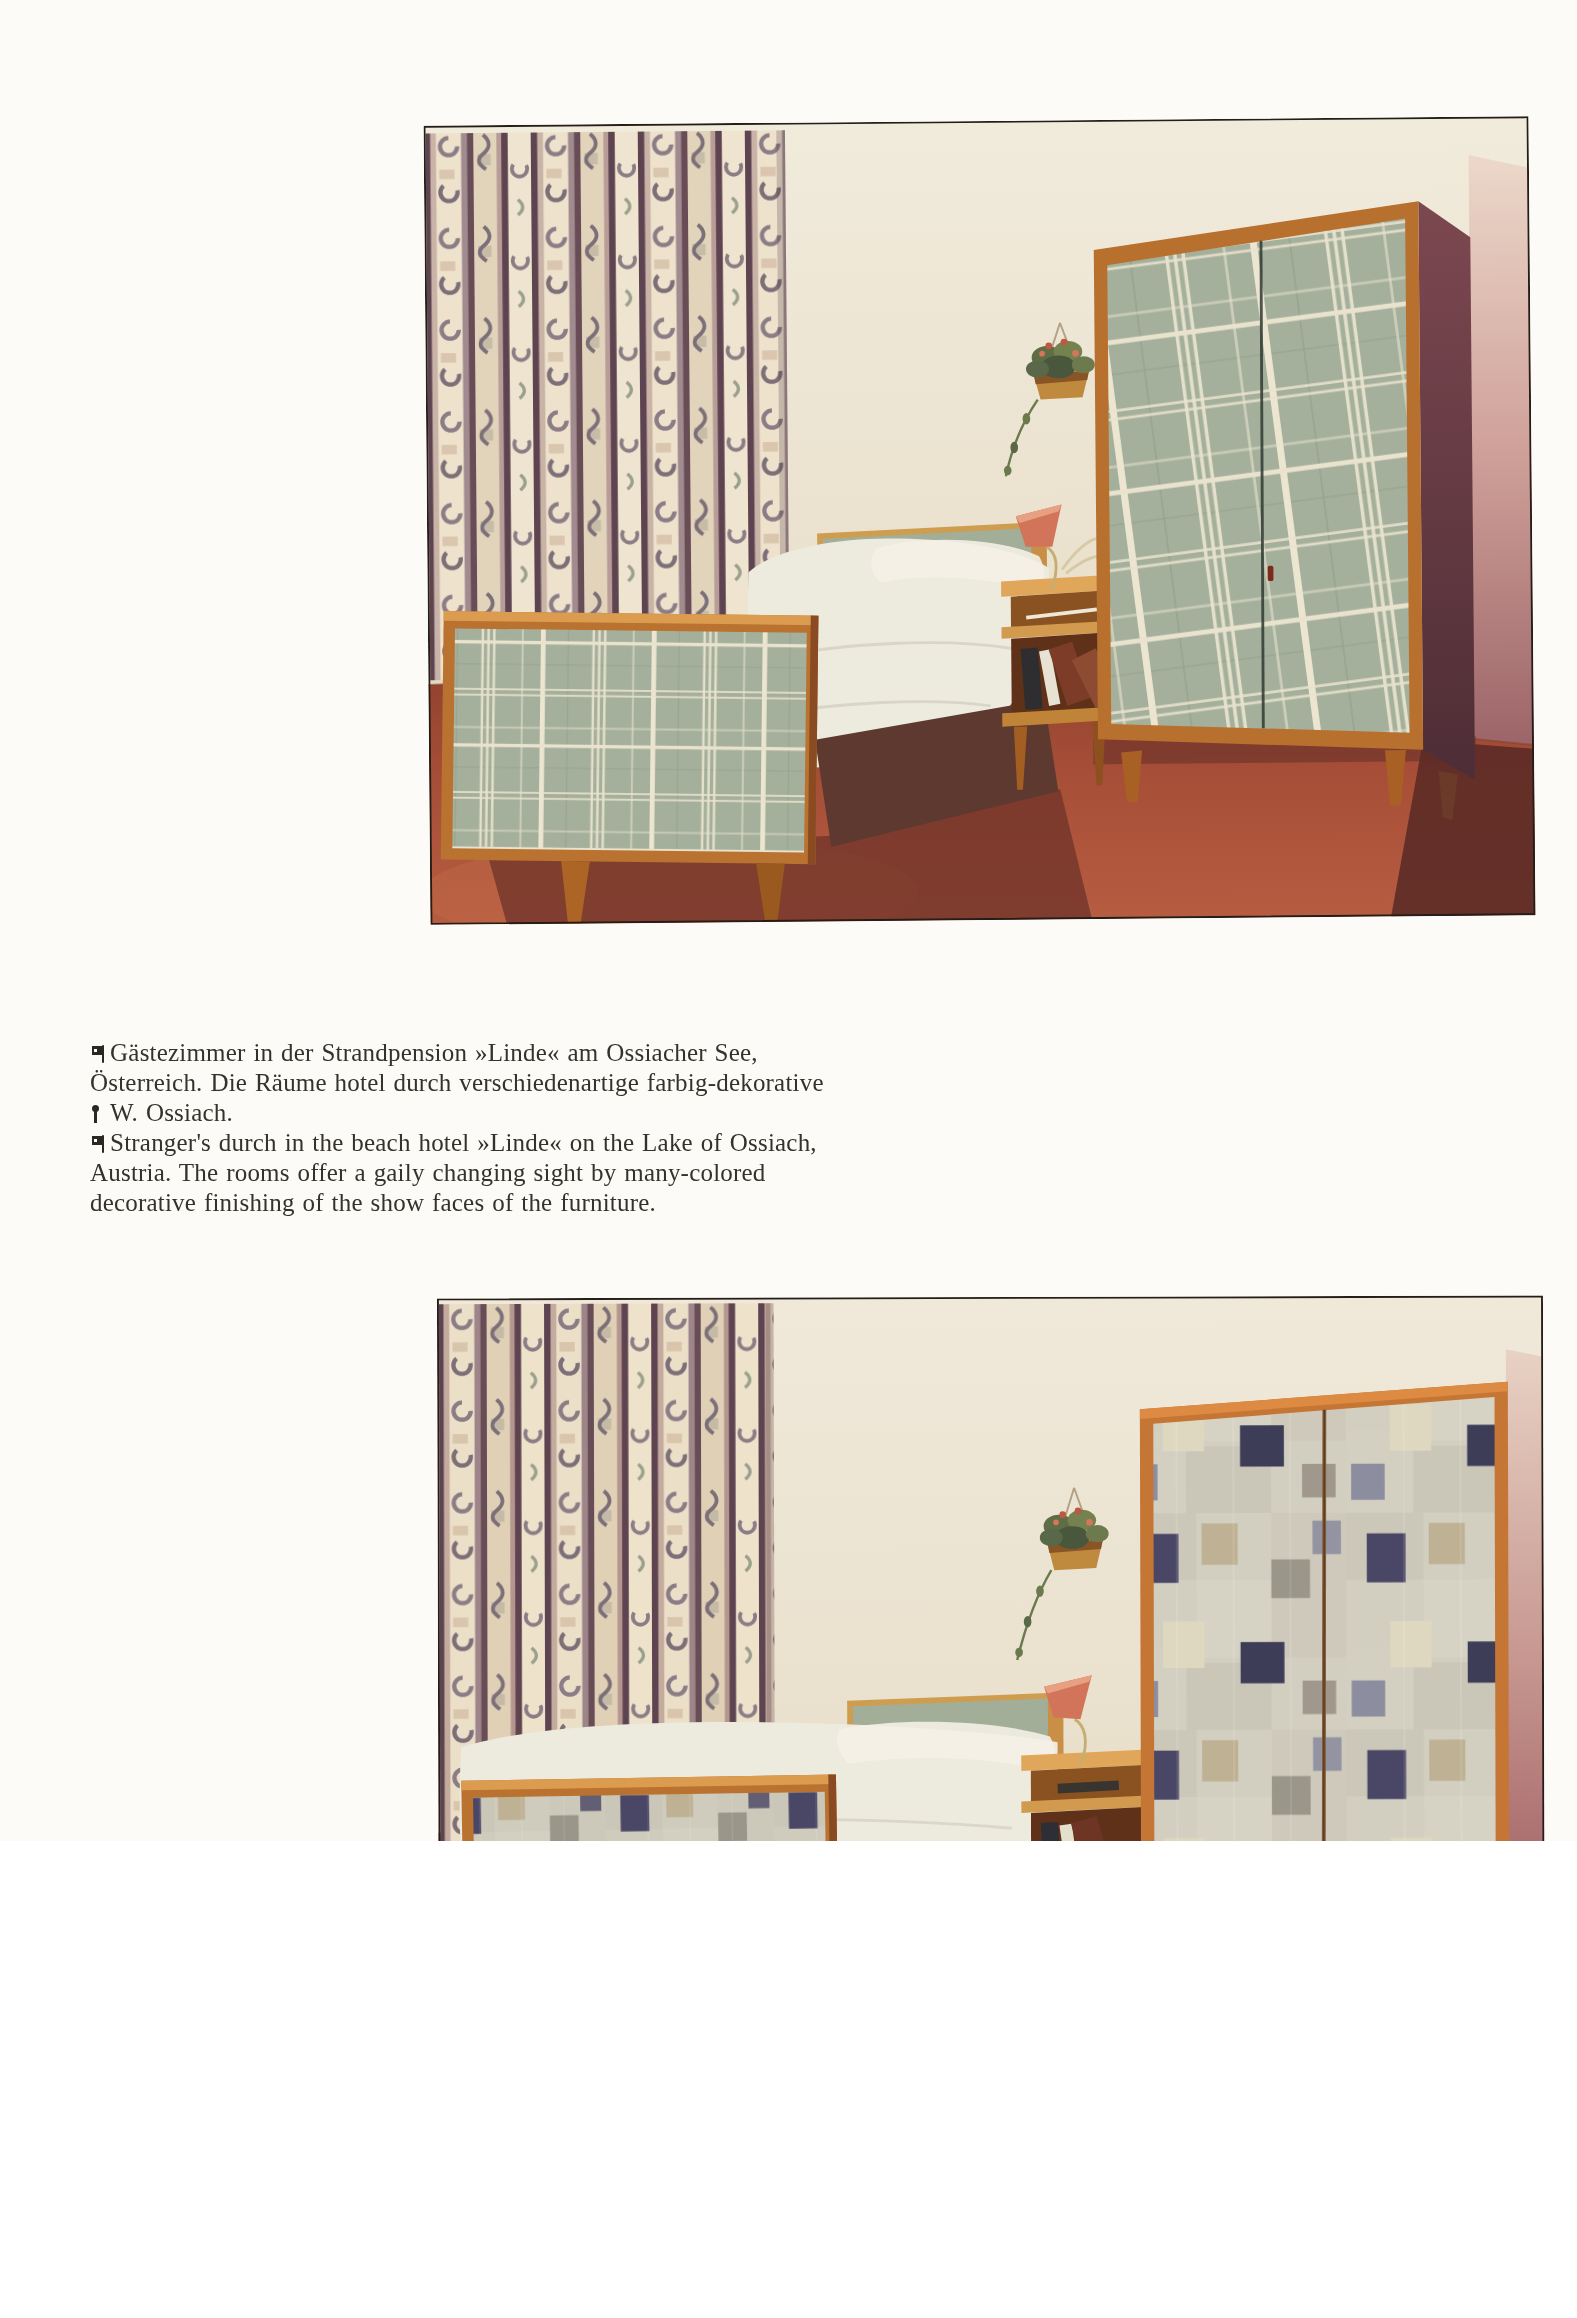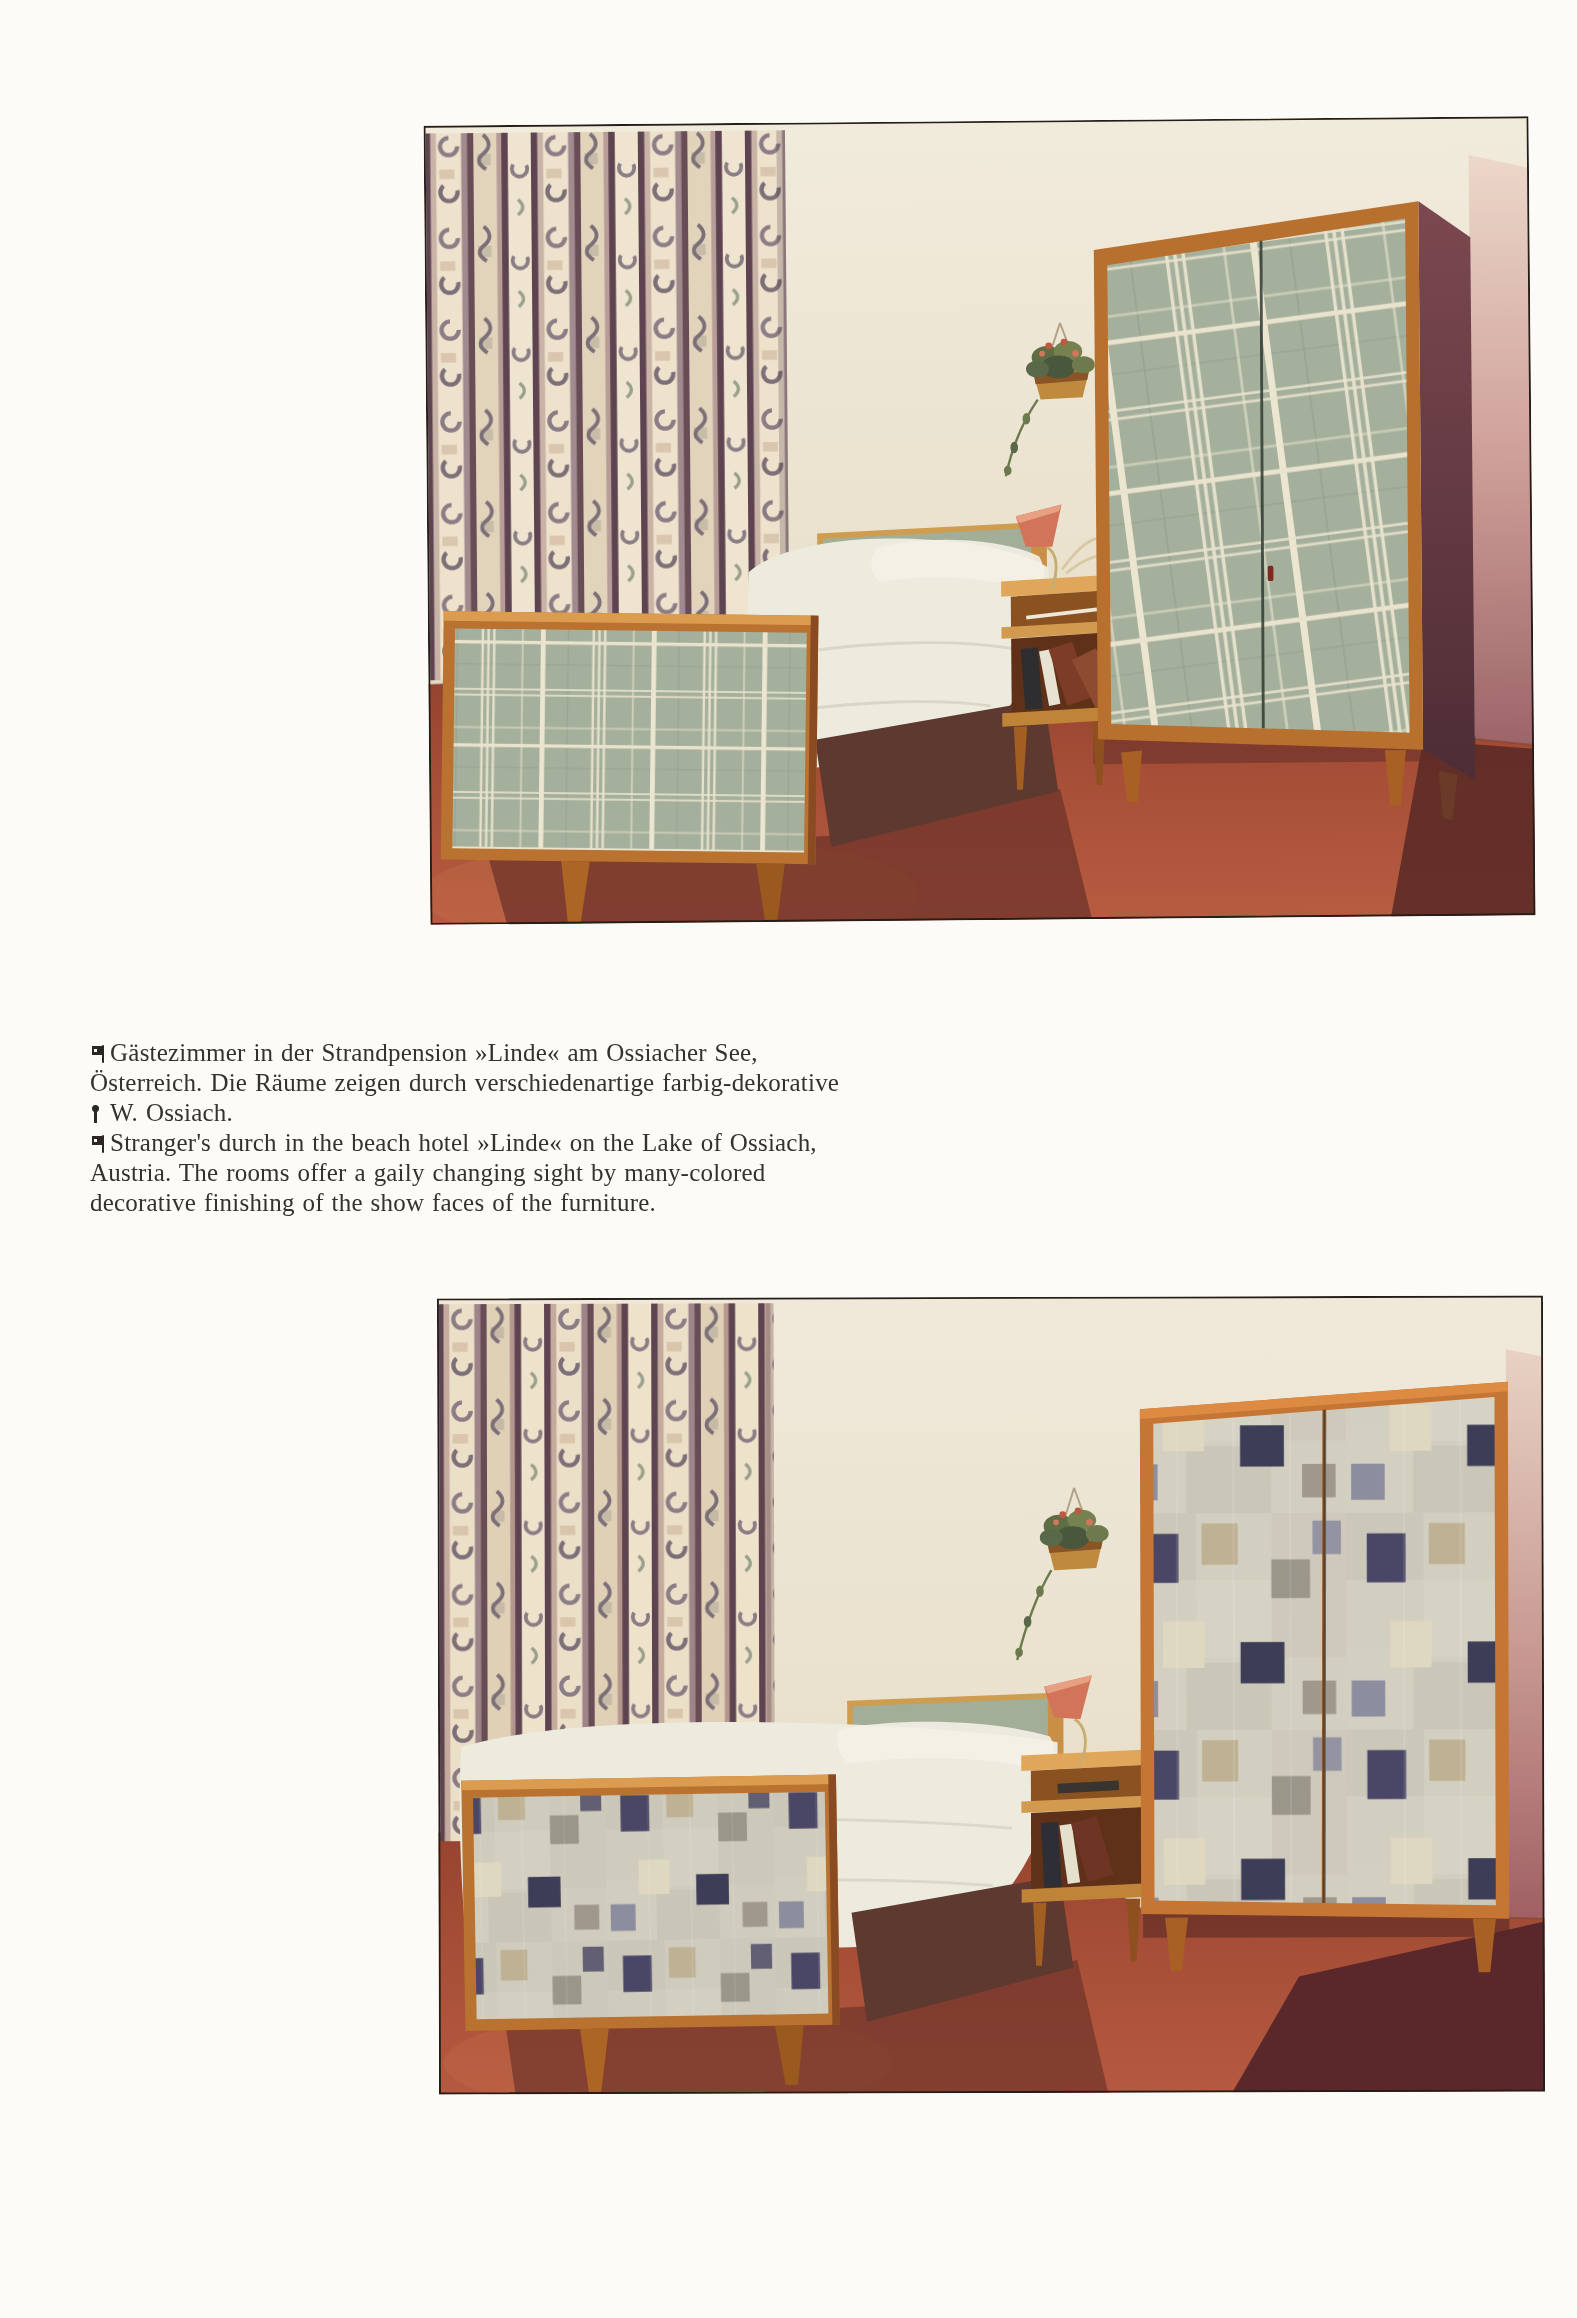--- a/index.html
+++ b/index.html
@@ -1,17 +1,17 @@
 <!DOCTYPE html>
 <html><head>
 <meta charset="utf-8">
 <style>
   html,body{margin:0;padding:0;}
   body{width:1577px;height:2318px;font-family:"Liberation Serif","DejaVu Serif",serif;}
-  .page{position:relative;width:1577px;height:2318px;background:#fcfbf7;overflow:hidden;}
+  .page{position:relative;width:1577px;height:1841px;background:#fcfbf7;overflow:hidden;}
 
   
   .photo{position:absolute;overflow:hidden;}
   .photo svg{display:block;width:100%;height:100%;}
   .photo-top{left:427px;top:121px;width:1105px;height:799px;transform:rotate(-0.5deg);}
   .photo-bottom{left:438px;top:1297px;width:1106px;height:796px;transform:rotate(-0.15deg);}
 
   
   .caption{position:absolute;left:90px;top:1038px;width:803px;
            font-size:25px;line-height:30px;color:#35322c;
@@ -199,21 +199,21 @@
 
       <rect x="1" y="1" width="1154" height="834" fill="none" stroke="#241d18" stroke-width="2"></rect>
     </svg>
   </figure>
 
   <div class="caption">
     <div class="cap-line">
       <span class="marker flag"><span class="cloth"></span><span class="pole"></span></span><span>Gästezimmer in der Strandpension »Linde« am Ossiacher See,</span>
     </div>
     <div class="cap-line">
-      <span>Österreich. Die Räume zeigen durch verschiedenartige farbig-dekorative</span>
+      <span>Österreich. Die Räume hotel durch verschiedenartige farbig-dekorative</span>
     </div>
     <div class="cap-line">
       <span class="marker credit"><span class="dot"></span><span class="stem"></span></span><span>W. Ossiach.</span>
     </div>
     <div class="cap-line">
       <span class="marker flag"><span class="cloth"></span><span class="pole"></span></span><span>Stranger's durch in the beach hotel »Linde« on the Lake of Ossiach,</span>
     </div>
     <div class="cap-line">
       <span>Austria. The rooms offer a gaily changing sight by many-colored</span>
     </div>

